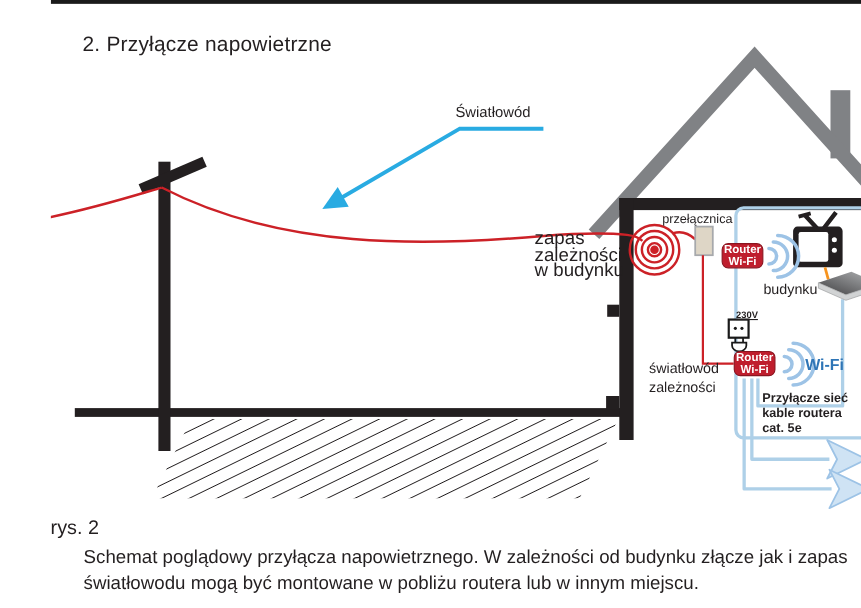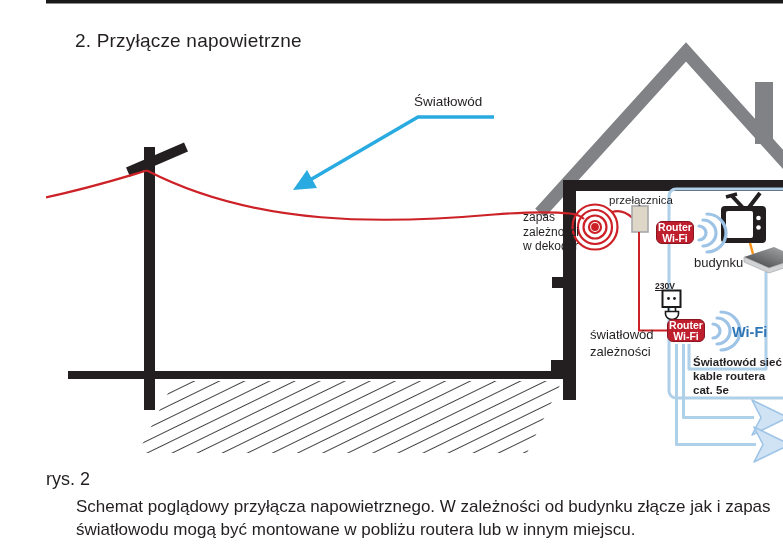--- a/index.html
+++ b/index.html
@@ -4,24 +4,24 @@
 <style>
   html,body{margin:0;padding:0;background:#ffffff;}
   #stage{
     position:relative;width:783px;height:553px;background:#ffffff;overflow:hidden;
     font-family:"Liberation Sans", sans-serif;color:#231f20;margin-left:46px;
   }
   #diagram-svg{position:absolute;left:0;top:0;z-index:0;}
   .lbl{position:absolute;z-index:2;white-space:nowrap;}
   .page-title{left:29px;top:30px;font-size:19px;letter-spacing:.2px;}
   .fiber-label{left:368px;top:94px;font-size:13.5px;}
-  .reserve-label{left:477px;top:210px;font-size:12px;line-height:14.5px;}
-  .splitter-label{left:556px;top:194px;width:78px;text-align:center;font-size:11.5px;}
+  .reserve-label{left:440px;top:210px;font-size:17px;line-height:14.5px;}
+  .splitter-label{left:556px;top:194px;width:78px;text-align:left;font-size:11.5px;}
   .decoder-label{left:648px;top:255px;font-size:13px;}
-  .power-label{left:609px;top:281px;width:34px;text-align:left;font-size:8.5px;font-weight:bold;text-decoration:underline;}
+  .power-label{left:609px;top:281px;width:34px;text-align:right;font-size:8.5px;font-weight:bold;text-decoration:underline;}
   .indoor-fiber-label{left:544px;top:326px;font-size:13px;line-height:17px;}
   .wifi-label{left:686px;top:324px;font-size:14.5px;font-weight:600;color:#2e75b6;}
   .lan-label{left:647px;top:355px;font-size:11.5px;font-weight:bold;line-height:14px;}
   .router-badge{
     position:absolute;z-index:3;width:38px;height:23px;background:#bf1e2d;border:1.5px solid #8a1520;
     border-radius:6px;color:#ffffff;font-size:10.5px;font-weight:bold;line-height:10.5px;
     display:flex;flex-direction:column;align-items:center;justify-content:center;box-sizing:border-box;
   }
   .router-upper{left:610px;top:221px;}
   .router-lower{left:621px;top:319px;}
@@ -143,21 +143,21 @@
     </g>
   </svg>
 
   <div class="lbl page-title">2. Przyłącze napowietrzne</div>
 
   <div class="lbl fiber-label">Światłowód</div>
 
   <div class="lbl reserve-label">
     <div>zapas</div>
     <div>zależności</div>
-    <div>w dekoder</div>
+    <div>w budynku</div>
   </div>
 
   <div class="lbl splitter-label">przełącznica</div>
 
   <div class="router-badge router-upper">
     <span>Router</span>
     <span>Wi-Fi</span>
   </div>
 
   <div class="lbl decoder-label">budynku</div>
@@ -170,21 +170,21 @@
   </div>
 
   <div class="lbl indoor-fiber-label">
     <div>światłowód</div>
     <div>zależności</div>
   </div>
 
   <div class="lbl wifi-label">Wi-Fi</div>
 
   <div class="lbl lan-label">
-    <div>Światłowód sieć</div>
+    <div>Przyłącze sieć</div>
     <div>kable routera</div>
     <div>cat. 5e</div>
   </div>
 
   <div class="lbl figure-number">rys. 2</div>
   <div class="lbl caption-line2">światłowodu mogą być montowane w pobliżu routera lub w innym miejscu.</div>
   <div class="lbl caption-line1">Schemat poglądowy przyłącza napowietrznego. W zależności od budynku złącze jak i zapas</div>
 
 </div>
 

